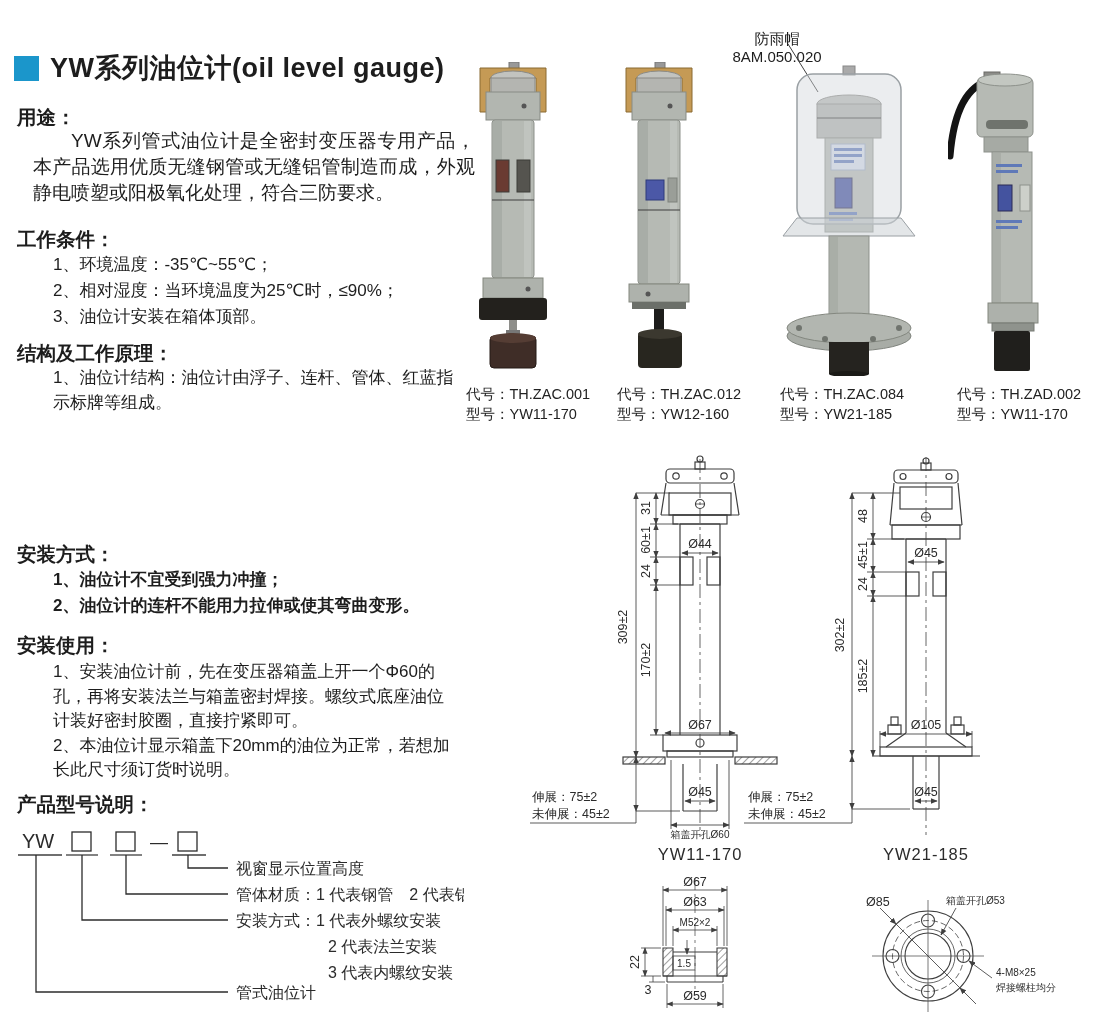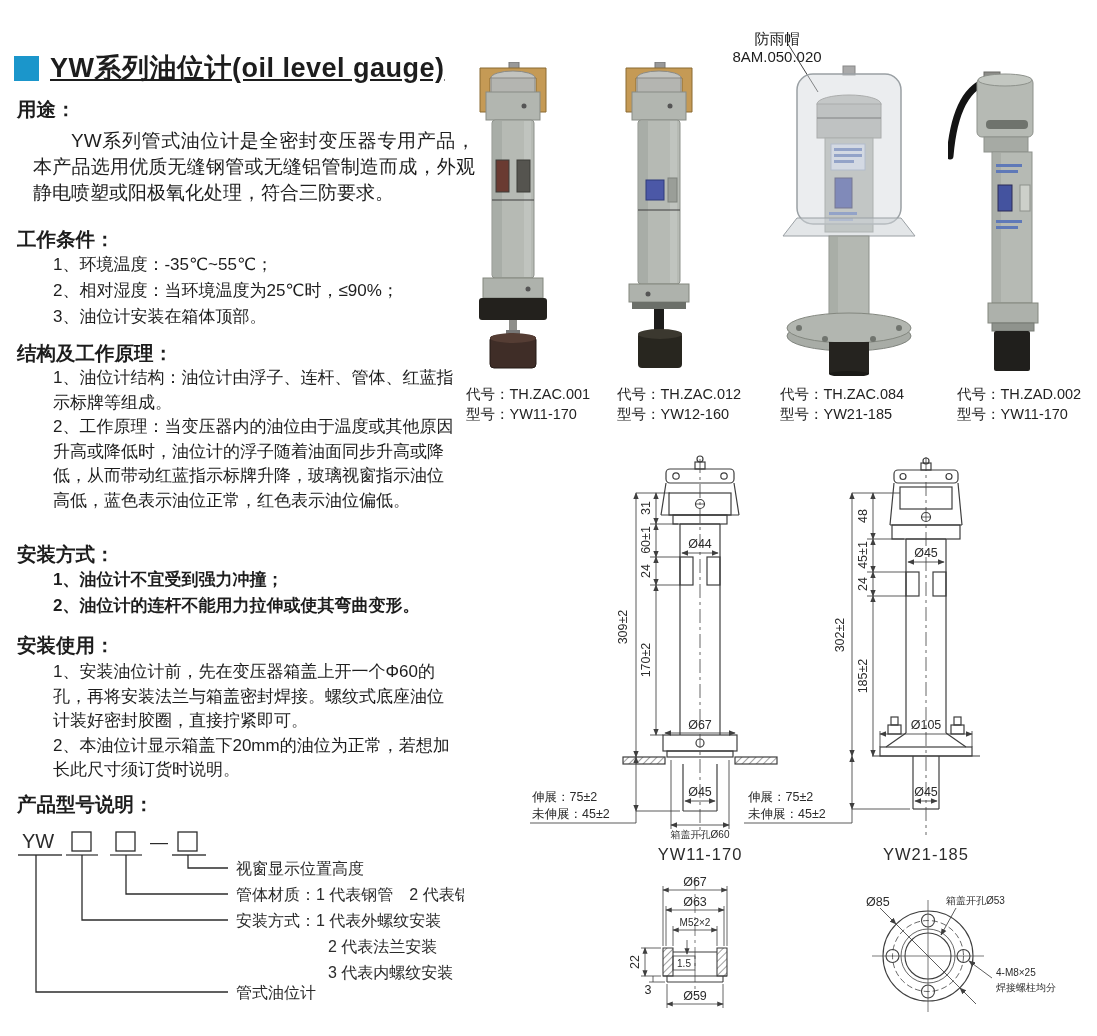--- a/index.html
+++ b/index.html
@@ -24,39 +24,38 @@
   svg text{font-family:"Liberation Sans","DejaVu Sans",sans-serif;fill:#2b2b2b;}
   .dim{font-size:12.5px;}
   .dimsm{font-size:10px;}
   .dwgcap{font-size:16.5px;letter-spacing:1px;}
   .mdl{font-size:16px;}
   line,path.l,rect.l,circle.l,polygon.l,polyline.l{stroke:#3f3f3f;fill:none;}
 </style>
 </head>
 <body>
 
-<div class="abs title-row" style="left:14px;top:50px;width:460px;text-decoration:underline;">
+<div class="abs title-row" style="left:14px;top:50px;width:460px;">
   <span class="bullet"></span>
   <h1><span>YW系列油位计</span><span>(oil level gauge)</span></h1>
 </div>
 
-<h2 class="abs" style="left:17px;top:96px;">用途：</h2>
+<h2 class="abs" style="left:17px;top:104px;">用途：</h2>
 <p class="abs body-text indent-first" style="left:17px;top:128px;width:442px;">YW系列管式油位计是全密封变压器专用产品，本产品选用优质无缝钢管或无缝铝管制造而成，外观静电喷塑或阳极氧化处理，符合三防要求。</p>
 
 <h2 class="abs" style="left:17px;top:226px;">工作条件：</h2>
 <div class="abs num-list" style="left:17px;top:252px;width:442px;">
   <div class="li">1、环境温度：-35℃~55℃；</div>
   <div class="li">2、相对湿度：当环境温度为25℃时，≤90%；</div>
   <div class="li">3、油位计安装在箱体顶部。</div>
 </div>
 
 <h2 class="abs" style="left:17px;top:340px;">结构及工作原理：</h2>
 <div class="abs num-list tight" style="left:17px;top:366px;width:443px;">
   <div class="li">1、油位计结构：油位计由浮子、连杆、管体、红蓝指示标牌等组成。</div>
-  <div class="li">2、工作原理：当变压器内的油位由于温度或其他原因升高或降低时，油位计的浮子随着油面同步升高或降低，从而带动红蓝指示标牌升降，玻璃视窗指示油位高低，蓝色表示油位正常，红色表示油位偏低。</div>
 </div>
 
 <h2 class="abs" style="left:17px;top:541px;">安装方式：</h2>
 <div class="abs num-list" style="left:17px;top:567px;width:443px;font-weight:bold;">
   <div class="li">1、油位计不宜受到强力冲撞；</div>
   <div class="li">2、油位计的连杆不能用力拉伸或使其弯曲变形。</div>
 </div>
 
 <h2 class="abs" style="left:17px;top:632px;">安装使用：</h2>
 <div class="abs num-list tight" style="left:17px;top:660px;width:443px;">

